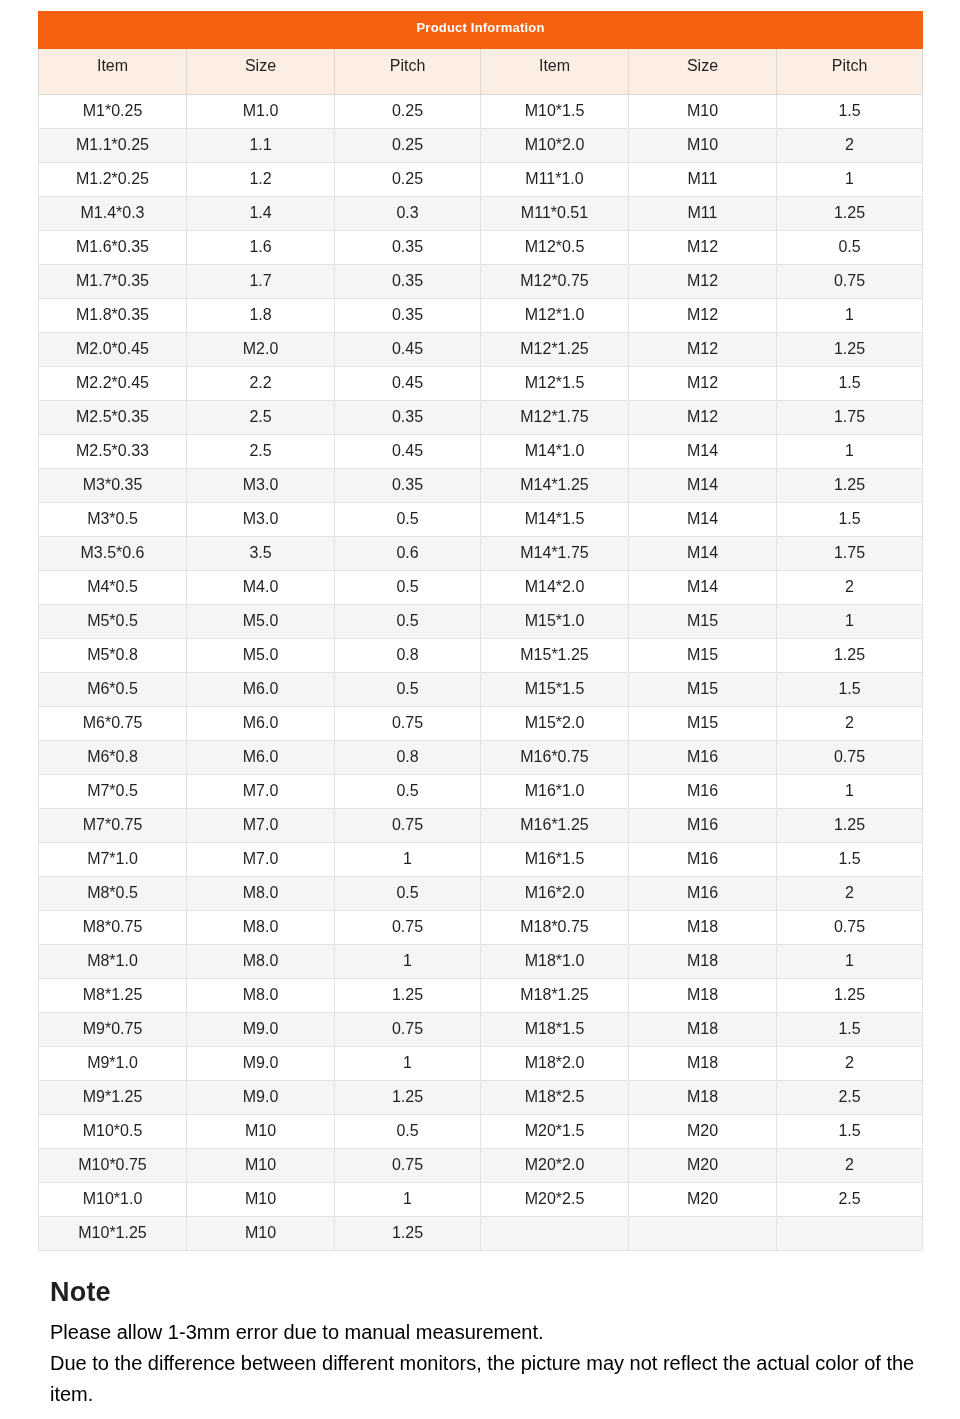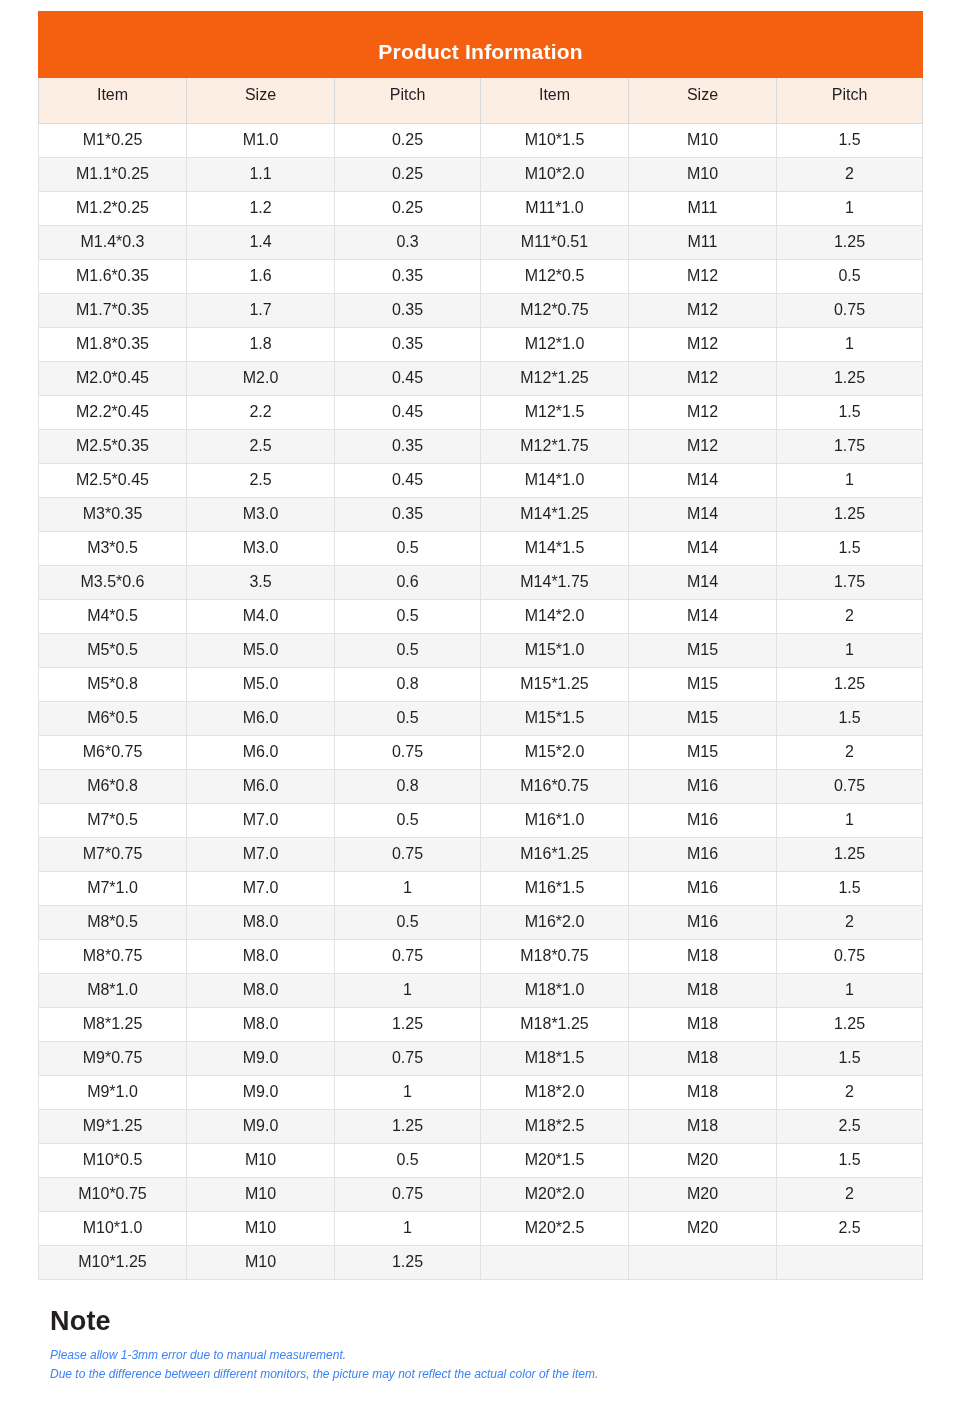--- a/index.html
+++ b/index.html
@@ -32,24 +32,24 @@
   table.product-table col.c0 { width: 148px; }
   table.product-table col.c1 { width: 148px; }
   table.product-table col.c2 { width: 146px; }
   table.product-table col.c3 { width: 148px; }
   table.product-table col.c4 { width: 148px; }
   table.product-table col.c5 { width: 146px; }
 
   .title-row th {
     background: #f4600f;
     color: #ffffff;
-    font-size: 21px;
+    font-size: 13px;
     font-weight: bold;
     text-align: center;
-    padding: 28px 0 13px 0;
+    padding: 8px 0 13px 0;
     border: 1px solid #f4600f;
     letter-spacing: 0.2px;
   }
   .head-row th {
     background: #fdeee3;
     color: #231f20;
     font-size: 16px;
     font-weight: normal;
     text-align: center;
     padding: 8px 0 19px 0;
@@ -77,24 +77,23 @@
     margin: 26px 38px 0 50px;
   }
   .note-title {
     font-size: 27px;
     font-weight: bold;
     color: #231f20;
     margin: 0 0 9px 0;
     letter-spacing: 0.2px;
   }
   .note-line {
-    font-size: 12px;
+    font-size: 20px;
     line-height: 1.55;
-    color: #3b82f6;
-    font-style: italic;
+    color: #000000;
   }
 </style>
 </head>
 <body>
 
 <div class="page">
 
   <div class="table-wrap">
     <table class="product-table">
       <colgroup>
@@ -193,21 +192,21 @@
           </tr>
         <tr class="alt">
             <td class="cell">M2.5*0.35</td>
             <td class="cell">2.5</td>
             <td class="cell">0.35</td>
             <td class="cell">M12*1.75</td>
             <td class="cell">M12</td>
             <td class="cell">1.75</td>
           </tr>
         <tr>
-            <td class="cell">M2.5*0.45</td>
+            <td class="cell">M2.5*0.33</td>
             <td class="cell">2.5</td>
             <td class="cell">0.45</td>
             <td class="cell">M14*1.0</td>
             <td class="cell">M14</td>
             <td class="cell">1</td>
           </tr>
         <tr class="alt">
             <td class="cell">M3*0.35</td>
             <td class="cell">M3.0</td>
             <td class="cell">0.35</td>

